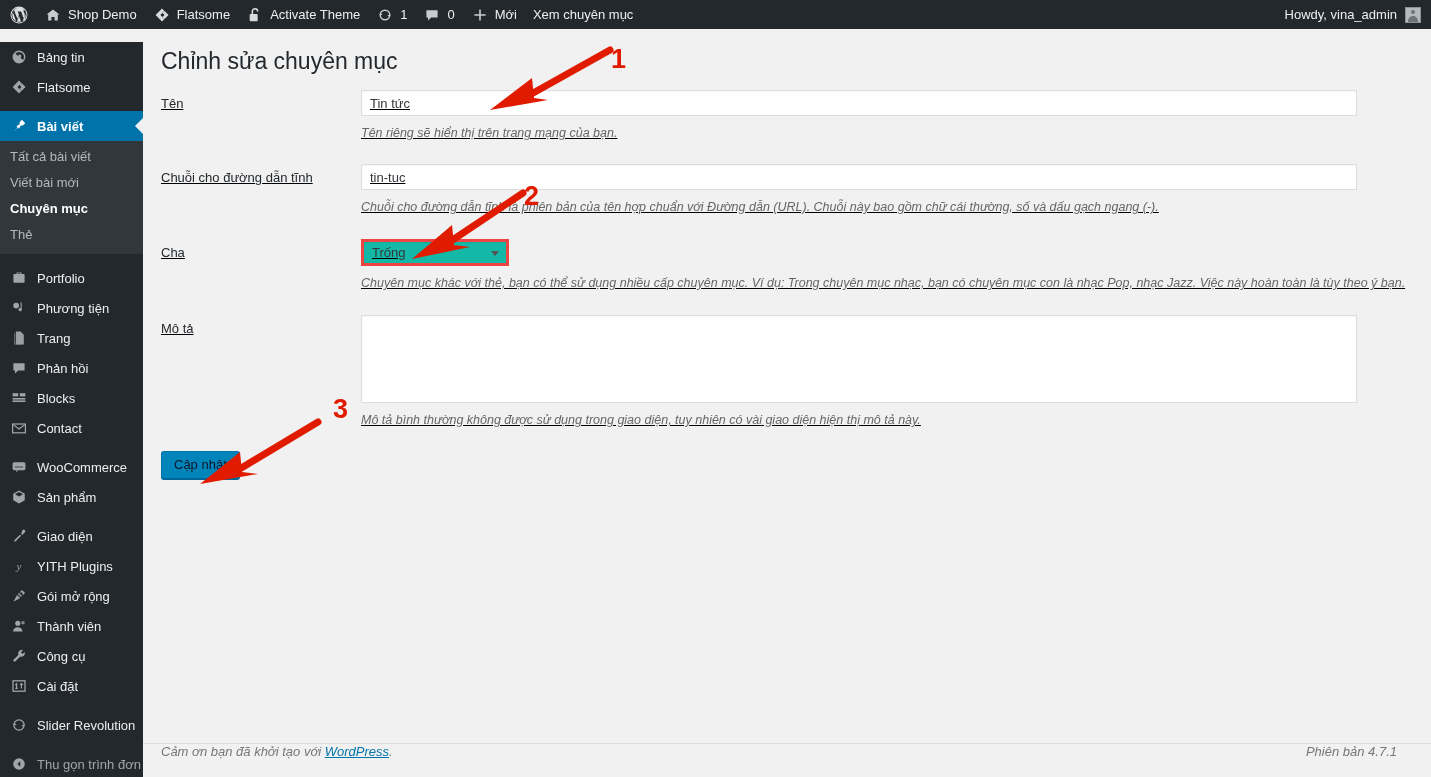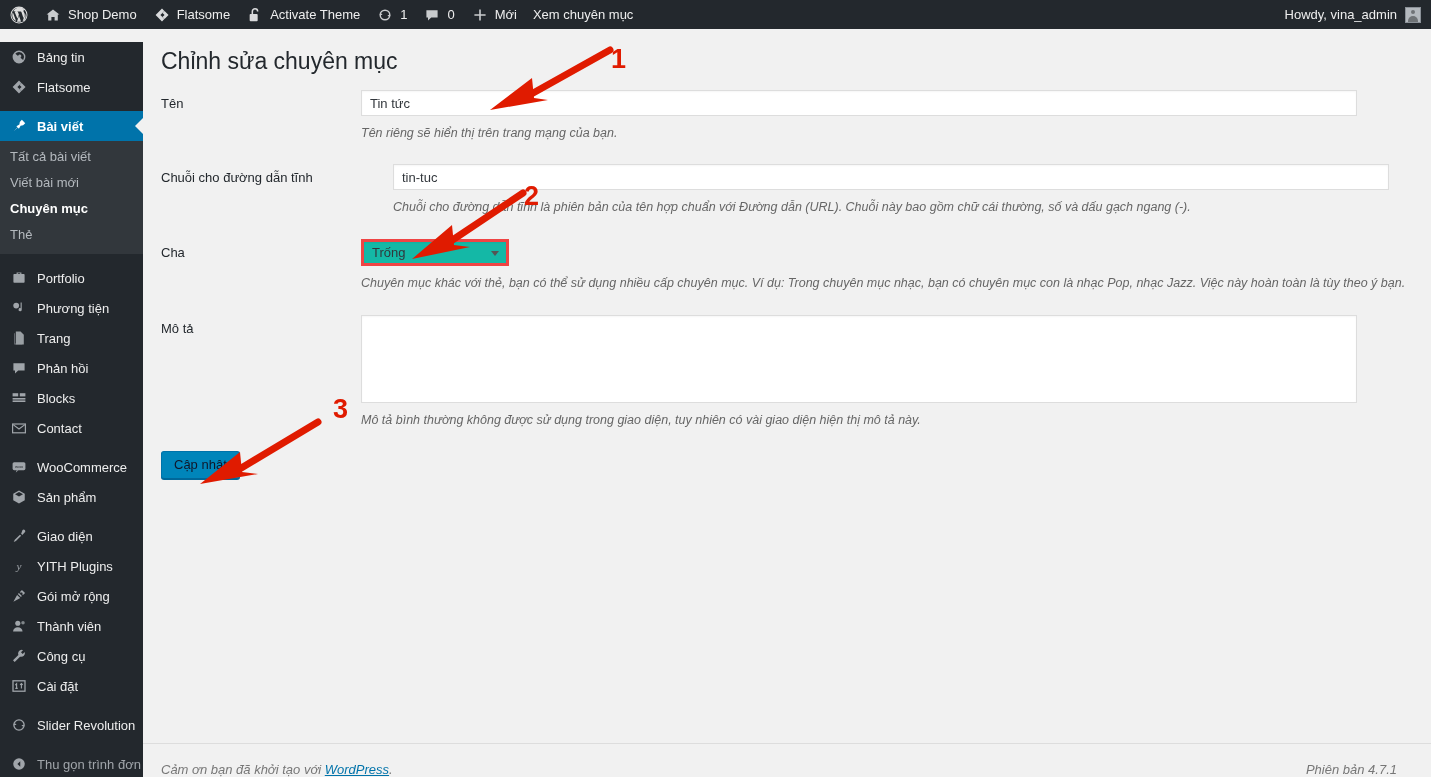--- a/index.html
+++ b/index.html
@@ -105,21 +105,21 @@
   }
   #page-title {
     font-size: 23px;
     font-weight: 400;
     color: #23282d;
     padding: 18px 0 6px 18px;
     margin: 0;
     line-height: 29px;
   }
   .form-wrap { padding: 8px 0 0 18px; }
-  .form-row { display: flex; align-items: flex-start; }
+  .form-row { display: flex; align-items: flex-start; text-decoration: underline; }
   .form-label {
     width: 200px; flex: 0 0 200px;
     font-size: 13px; color: #23282d;
     padding-top: 5px;
     line-height: 18px;
   }
   .form-field { flex: 1 1 auto; }
   .txt-input {
     width: 996px; height: 26px;
     border: 1px solid #ddd;
@@ -187,21 +187,21 @@
     box-shadow: 0 1px 0 #006799;
     border-radius: 3px;
   }
 
   
   #footer {
     position: absolute; left: 143px; bottom: 0;
     width: 1288px; height: 34px;
     border-top: 1px solid #dddddd;
     background: #f1f1f1;
-    display: flex; align-items: flex-end;
+    display: flex; align-items: flex-start;
     font-size: 13px;
     color: #777;
     font-style: italic;
   }
   #footer .left { padding-left: 18px; }
   #footer .right { margin-left: auto; padding-right: 34px; }
   #footer a { color: #0073aa; text-decoration: underline; }
 
   
   .anno { position: absolute; z-index: 60; pointer-events: none; }
@@ -516,21 +516,21 @@
   <div class="form-wrap">
 
     <div class="form-row">
       <div class="form-label">Tên</div>
       <div class="form-field">
         <input class="txt-input" type="text" value="Tin tức" style="">
         <p class="desc">Tên riêng sẽ hiển thị trên trang mạng của bạn.</p>
       </div>
     </div>
 
-    <div class="form-row" style="margin-top:22px;gap:32px;">
+    <div class="form-row" style="margin-top:22px;">
       <div class="form-label">Chuỗi cho đường dẫn tĩnh</div>
       <div class="form-field">
         <input class="txt-input" type="text" value="tin-tuc" style="">
         <p class="desc">Chuỗi cho đường dẫn tĩnh là phiên bản của tên hợp chuẩn với Đường dẫn (URL). Chuỗi này bao gồm chữ cái thường, số và dấu gạch ngang (-).</p>
       </div>
     </div>
 
     <div class="form-row" style="margin-top:23px;">
       <div class="form-label">Cha</div>
       <div class="form-field">

